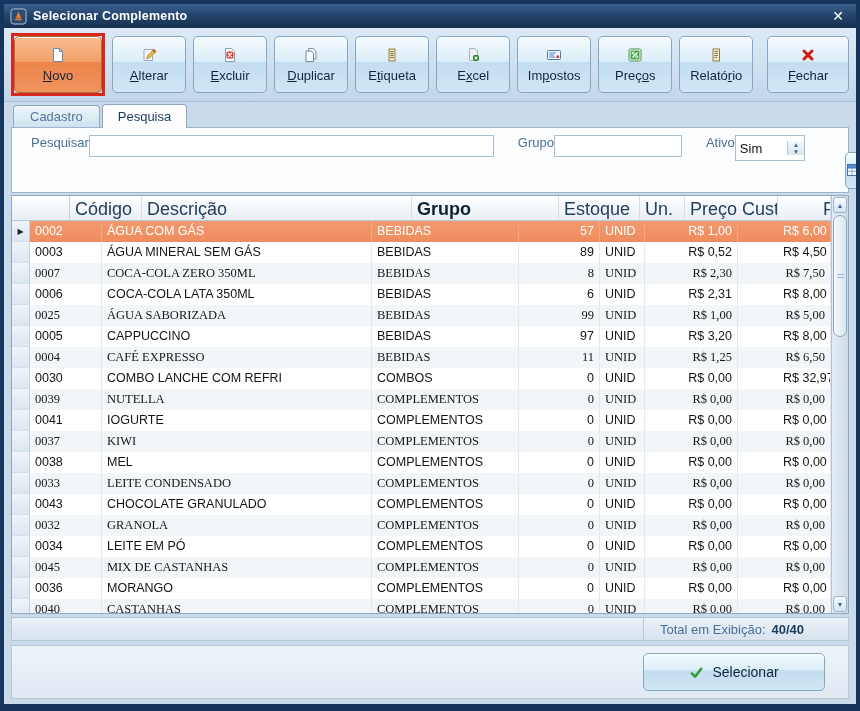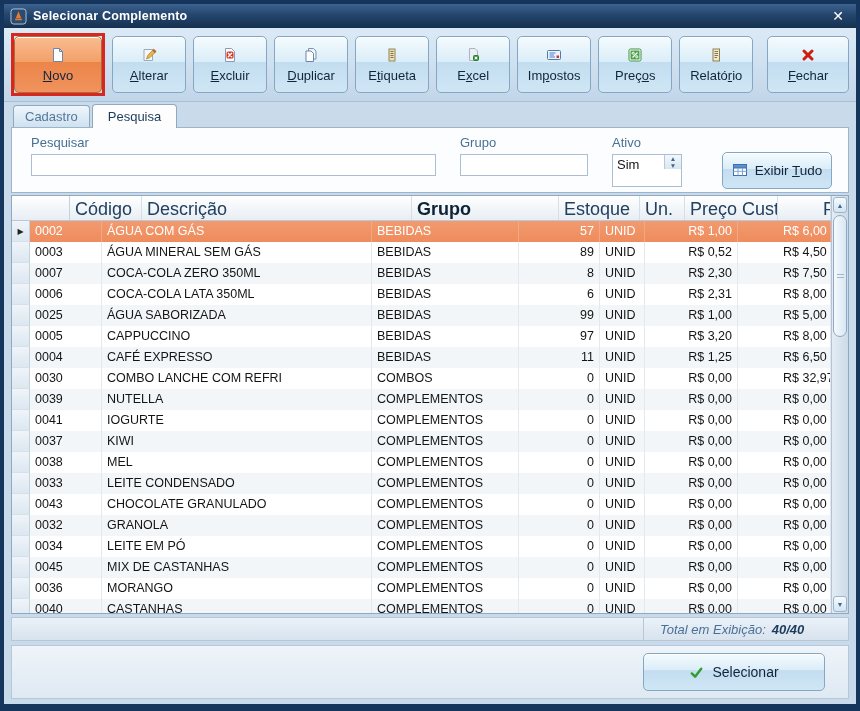--- a/index.html
+++ b/index.html
@@ -25,52 +25,52 @@
   .tb-btn .ico{height:17px;display:flex;align-items:center;}
   .novo-wrap{border:3px solid #d6281e;flex:0 0 auto;}
   .novo-wrap .tb-btn{width:88px;border-color:#b06a3c;
     background:linear-gradient(180deg,#f9bc92 0%,#f3a069 45%,#ec8549 46%,#f0935e 100%);}
   .tb-spacer{flex:1;}
   .tb-btn.fechar{width:84px;}
   .mn{text-decoration:underline;}
 
   
   .tabstrip{flex:0 0 25px;display:flex;align-items:flex-end;padding:0 0 0 9px;gap:2px;}
-  .tab{padding:3px 11px 3px;border:1px solid #8fa9c2;border-bottom:none;border-radius:4px 4px 0 0;
+  .tab{padding:3px 16px 3px;border:1px solid #8fa9c2;border-bottom:none;border-radius:4px 4px 0 0;
     background:linear-gradient(180deg,#eef6fb,#cfe2f0);color:#57779b;font-size:13px;cursor:default;}
   .tab.active{background:#fdfdfe;color:#1b3a5c;position:relative;z-index:3;padding:4px 15px 4px;margin-bottom:-1px;}
 
   
   .search-panel{flex:0 0 66px;margin:0 7px;background:#fbfdfe;border:1px solid #9db4ca;position:relative;z-index:2;
     display:flex;align-items:flex-start;padding:7px 16px 0 19px;gap:24px;}
-  .fld{display:flex;flex-direction:column;}
+  .fld{display:flex;}
   .fld label{color:#4a7095;font-size:13px;margin-bottom:4px;}
   .fld input{height:22px;border:1px solid #a9bed2;background:#fff;font-size:13px;padding:0 4px;outline:none;
     font-family:"Liberation Sans","DejaVu Sans",sans-serif;}
   .fld.pesquisar input{width:405px;}
   .fld.grupo input{width:128px;}
-  .select{width:70px;height:33px;border:1px solid #a9bed2;background:#fff;display:flex;align-items:flex-start;}
+  .select{width:70px;height:26px;border:1px solid #a9bed2;background:#fff;display:flex;align-items:center;}
   .select .sel-value{flex:1;font-size:13px;padding:2px 4px;color:#111;}
   .spinner{width:17px;border-left:1px solid #b7c9da;display:flex;flex-direction:column;
     background:linear-gradient(180deg,#f2f8fc,#d7e6f1);}
   .spinner span{flex:1;font-size:6.5px;color:#44688e;display:flex;align-items:center;justify-content:center;cursor:default;}
   .exibir-btn{margin-left:16px;margin-top:17px;height:37px;width:132px;border:1px solid #86a7c4;border-radius:5px;
     background:linear-gradient(180deg,#f4fbfe 0%,#dbedf8 45%,#c3ddf0 46%,#cfe6f4 100%);box-shadow:inset 0 1px 0 #fff;
     display:flex;align-items:center;justify-content:center;gap:7px;font-size:13.5px;color:#10253c;cursor:default;}
 
   
   .grid-wrap{flex:1;margin:2px 7px 0;border:1px solid #8fa9c2;background:#fff;display:flex;overflow:hidden;position:relative;z-index:1;}
   .grid{flex:1;display:flex;flex-direction:column;overflow:hidden;}
   .g-head{flex:0 0 22px;display:flex;background:linear-gradient(180deg,#ffffff,#e7eef4);
     border-bottom:1px solid #b9c8d6;font-size:18px;color:#23405e;padding-left:40px;}
   .g-head .hc{padding:3px 5px 0;border-right:1px solid #d5dfe8;white-space:nowrap;overflow:hidden;}
   .g-body{flex:1;overflow:hidden;}
   .g-row{height:21px;display:flex;font-size:12.5px;color:#141414;cursor:default;}
   .g-row.odd{background:#fff;}
-  .g-row.even{background:#f3f6f9;}
+  .g-row.even{background:#f3f6f9;font-family:Liberation Serif, serif;}
   .g-row.selected{background:linear-gradient(180deg,#f29a70,#ee8c5c);color:#fff;}
   .g-row .c{padding:3px 5px 0;border-right:1px solid #e3e9ef;white-space:nowrap;overflow:hidden;}
   .g-row.selected .c{border-right-color:#f2a983;}
   .gut{flex:0 0 18px;background:linear-gradient(180deg,#eff4f9,#dce7f0);border-right:1px solid #c3d2df;
     border-bottom:1px solid #d6e0ea;display:flex;align-items:center;justify-content:center;
     font-size:8px;color:#222;padding:0;}
   .g-head .gut{border-bottom:none;background:linear-gradient(180deg,#ffffff,#e7eef4);}
   .w-cod{flex:0 0 72px;}
   .w-desc{flex:0 0 270px;}
   .w-grp{flex:0 0 147px;}
@@ -87,21 +87,21 @@
   .sc-btn{flex:0 0 16px;border:1px solid #9db4ca;border-radius:3px;margin:1px;
     background:linear-gradient(180deg,#f6fbfe,#d3e4f1);font-size:7px;color:#44688e;
     display:flex;align-items:center;justify-content:center;cursor:default;}
   .sc-track{flex:1;position:relative;}
   .sc-thumb{position:absolute;top:1px;left:1px;right:1px;height:122px;border:1px solid #8fa9c4;border-radius:7px;
     background:linear-gradient(90deg,#f6fafd,#d8e7f2);display:flex;align-items:center;justify-content:center;}
   .sc-grip{width:7px;border-top:1px solid #9fb6cc;border-bottom:1px solid #9fb6cc;height:4px;}
 
   
   .statusbar{flex:0 0 24px;margin:3px 7px 0;border:1px solid #b6c7d8;
-    background:linear-gradient(180deg,#eaf1f8,#d8e3ee);display:flex;align-items:center;justify-content:flex-end;font-style:italic;}
+    background:linear-gradient(180deg,#eaf1f8,#d8e3ee);display:flex;align-items:center;justify-content:flex-end;}
   .status-right{height:100%;border-left:1px solid #b6c7d8;display:flex;align-items:center;gap:6px;
     padding:0 13px 0 16px;min-width:205px;}
   .status-right .lbl{color:#4a7095;font-size:13px;}
   .status-right .val{color:#1b3a5c;font-size:13px;font-weight:bold;}
 
   
   .footer{flex:0 0 54px;margin:4px 7px 5px;border:1px solid #b6c7d8;
     background:linear-gradient(180deg,#eef4f9,#dfe9f2);position:relative;}
   .select-btn{position:absolute;right:23px;top:7px;width:182px;height:38px;border:1px solid #86a7c4;border-radius:5px;
     background:linear-gradient(180deg,#f4fbfe 0%,#dbedf8 45%,#c3ddf0 46%,#cfe6f4 100%);box-shadow:inset 0 1px 0 #fff;

